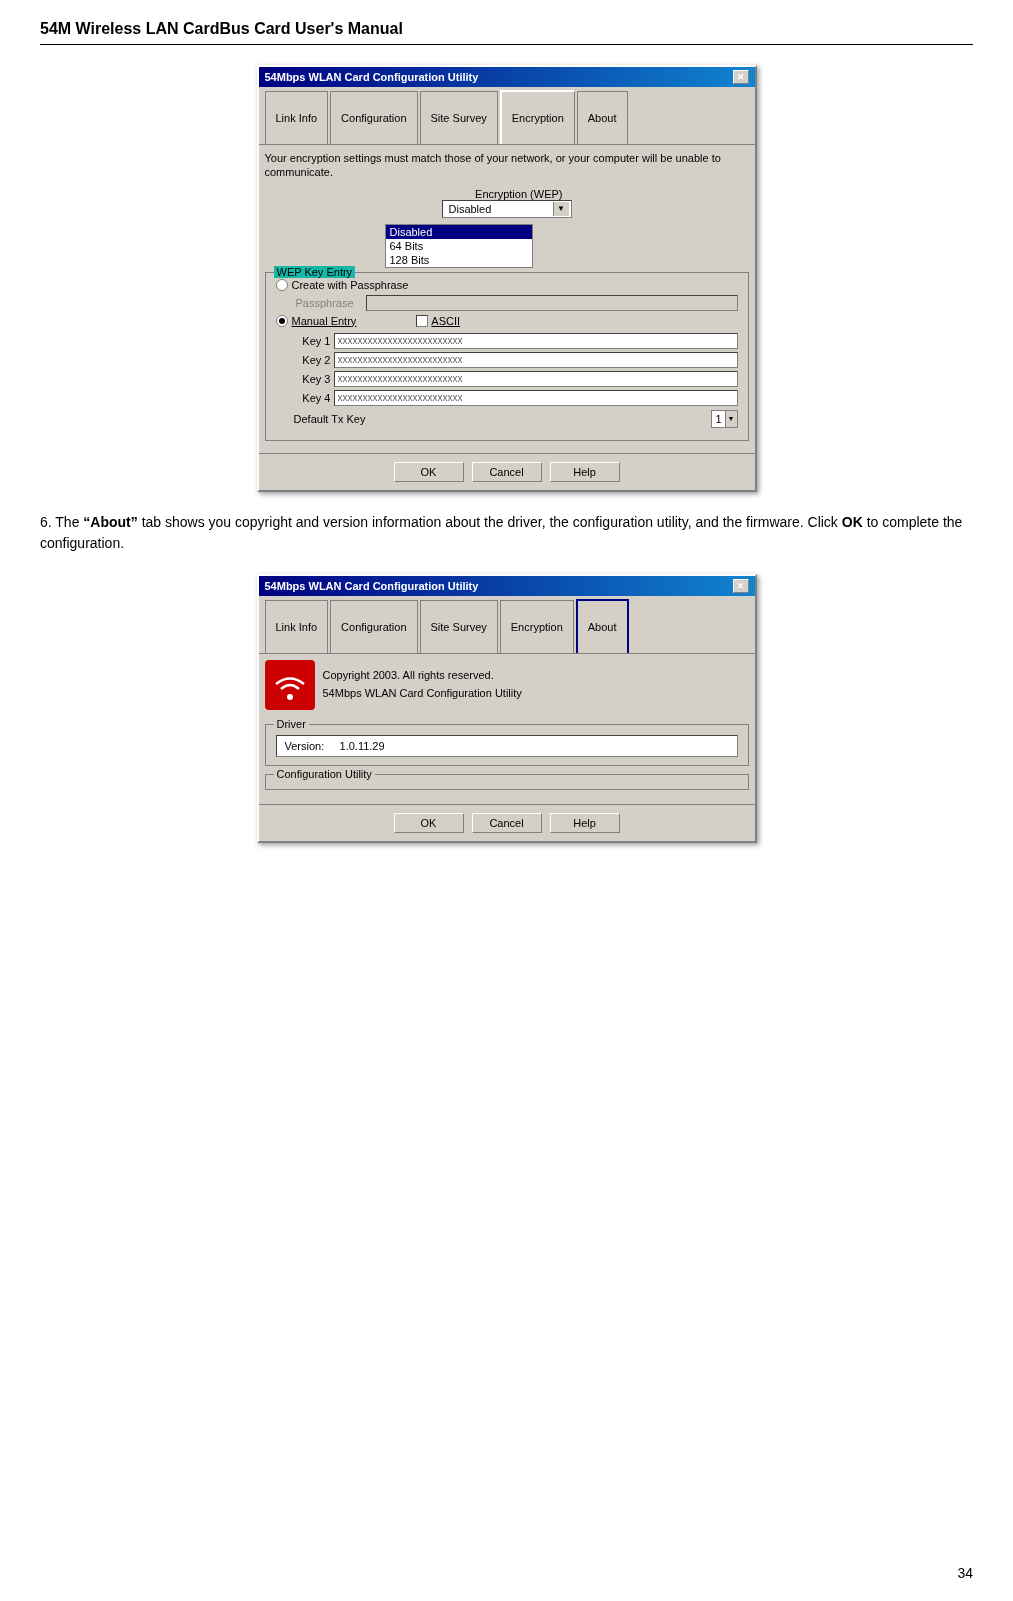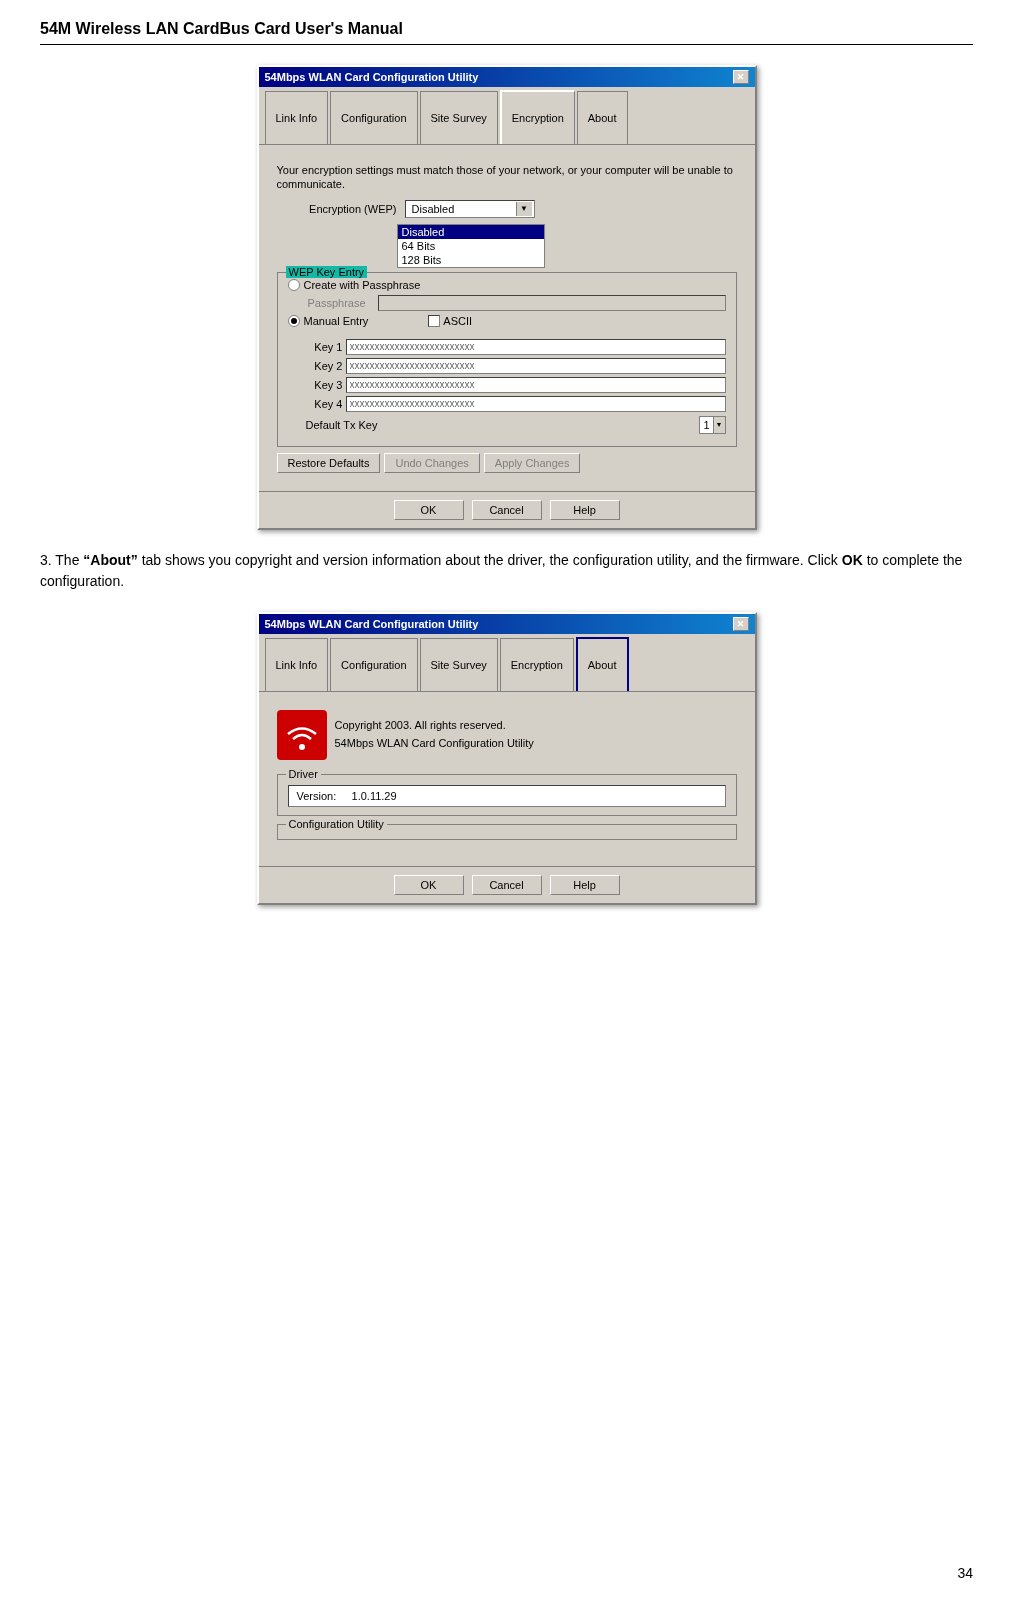--- a/index.html
+++ b/index.html
@@ -92,35 +92,36 @@
     }
 
     .win-tab.selected-about {
       border: 2px solid #000080;
       border-bottom: none;
     }
 
     .win-content {
       background: #d4d0c8;
       border-top: 1px solid #808080;
-      padding: 18px;
+      padding: 6px;
     }
 
     
     .enc-notice {
       font-size: 11px;
       margin-bottom: 8px;
       color: #000;
       line-height: 1.3;
     }
 
     .enc-row {
       display: flex;
       align-items: center;
       margin-bottom: 6px;
+      flex-direction: column;
     }
 
     .enc-label {
       width: 120px;
       text-align: right;
       margin-right: 8px;
       font-size: 11px;
     }
 
     .win-select {
@@ -226,21 +227,22 @@
       border-top-color: #404040;
       border-left-color: #404040;
       background: #d4d0c8;
       height: 16px;
       flex: 1;
     }
 
     .manual-row {
       display: flex;
       align-items: center;
-      margin-bottom: 12px;
+      margin-bottom: 6px;
+      text-decoration: underline;
     }
 
     .ascii-check {
       display: flex;
       align-items: center;
       font-size: 11px;
     }
 
     .checkbox {
       width: 12px;
@@ -496,37 +498,32 @@
         <div class="default-tx-row">
           <span class="default-tx-label">Default Tx Key</span>
           <div class="mini-select">
             <span class="mini-select-val">1</span>
             <div class="mini-select-arrow">▼</div>
           </div>
         </div>
 
       </div>
 
-      <div class="action-buttons">
-        <button class="win-btn">Restore Defaults</button>
-        <button class="win-btn disabled">Undo Changes</button>
-        <button class="win-btn disabled">Apply Changes</button>
-      </div>
     </div>
 
     <div class="bottom-buttons">
       <button class="bottom-btn">OK</button>
       <button class="bottom-btn">Cancel</button>
       <button class="bottom-btn">Help</button>
     </div>
   </div>
 </div>
 
 <div class="section-text">
-  <span>3.  The </span><strong>“About”</strong><span> tab shows you copyright and version information about the driver, the configuration utility, and the firmware. Click </span><strong>OK</strong><span> to complete the configuration.</span>
+  <span>6.  The </span><strong>“About”</strong><span> tab shows you copyright and version information about the driver, the configuration utility, and the firmware. Click </span><strong>OK</strong><span> to complete the configuration.</span>
 </div>
 
 <div class="dialog-wrapper">
   <div class="win-dialog">
 
     <div class="win-titlebar">
       <span>54Mbps WLAN Card Configuration Utility</span>
       <div class="win-close-btn">✕</div>
     </div>
 

